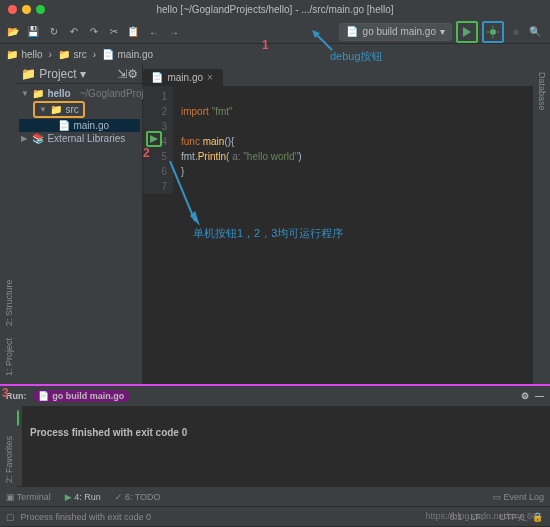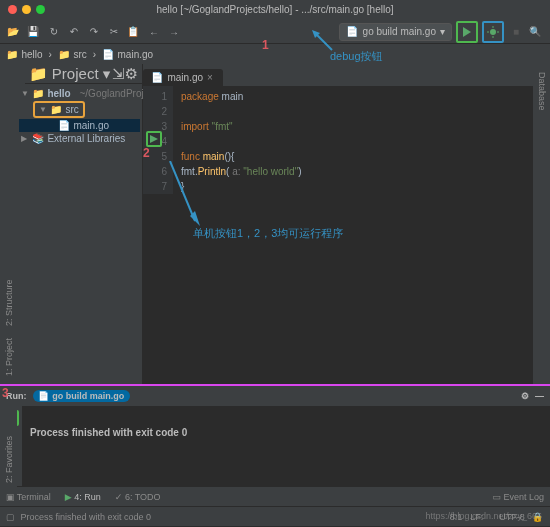--- a/index.html
+++ b/index.html
@@ -17,21 +17,21 @@
 .box-blue { border:2px solid #3592c4; padding:1px; border-radius:2px; }
 .box-orange { border:2px solid #e8a33d; padding:1px 4px; border-radius:3px; }
 .breadcrumb { height:20px; background:#3c3f41; display:flex; align-items:center; padding:0 6px; gap:6px; font-size:10px; color:#bbb; }
 .bc-item { display:flex; align-items:center; gap:3px; }
 .folder-i { color:#87939a; }
 .main { display:flex; height:320px; }
 .left-rail { width:17px; background:#3c3f41; writing-mode:vertical-rl; transform:rotate(180deg); display:flex; align-items:center; justify-content:flex-start; padding:8px 0; gap:12px; font-size:9px; color:#8a8a8a; }
 .rail-item { cursor:pointer; }
 .right-rail { width:17px; background:#3c3f41; writing-mode:vertical-rl; display:flex; align-items:center; padding:8px 0; font-size:9px; color:#8a8a8a; }
 .project-pane { width:126px; background:#3c3f41; border-right:1px solid #2b2b2b; }
-.proj-header { height:20px; display:flex; align-items:center; padding:0 4px; font-size:15px; color:#bbb; border-bottom:1px solid #2b2b2b;margin-left:8px; }
+.proj-header { height:20px; display:flex; align-items:center; padding:0 4px; font-size:12px; color:#bbb; border-bottom:1px solid #2b2b2b; }
 .proj-tree { padding:3px 2px; font-size:10px; }
 .tree-row { display:flex; align-items:center; gap:3px; padding:1px 2px; cursor:pointer; }
 .tree-row.sel { background:#0d293e; }
 .indent1 { padding-left:14px; } .indent2 { padding-left:28px; }
 .arrow { font-size:8px; color:#888; width:8px; }
 .editor { flex:1; background:#2b2b2b; position:relative; }
 .tabs { height:22px; background:#3c3f41; display:flex; align-items:flex-end; }
 .tab { background:#515658; padding:3px 10px 3px 8px; font-size:10px; color:#bbb; display:flex; align-items:center; gap:4px; border-radius:3px 3px 0 0; }
 .tab.active { background:#2b2b2b; }
 .code { display:flex; }
@@ -176,21 +176,20 @@
           <div>5</div>
           <div>6</div>
           <div>7</div>
       </div>
       <div class="code-body">
         <span class="box-green gutter-run">
           <span><svg width="10" height="10" viewBox="0 0 10 10">
                 <path d="M1 1 L9 5 L1 9 Z" fill="#59a869"></path>
               </svg></span>
         </span>
-        <div><span class="kw">package</span> <span class="pkg">main</span></div>
         <div>&nbsp;</div>
         <div><span class="kw">import</span> <span class="str">"fmt"</span></div>
         <div>&nbsp;</div>
         <div><span class="kw">func</span> <span class="fn">main</span><span>(){</span></div>
         <div><span>    fmt.</span><span class="fn">Println</span><span>(</span> <span style="color:#787878">a:</span> <span class="str">"hello world"</span><span>)</span></div>
         <div>}</div>
 
         <div style="position:absolute;left:-30px;top:60px" class="annot-num">2</div>
         <div style="position:absolute;left:-8px;top:75px">
             <svg width="40" height="70">
@@ -206,21 +205,21 @@
   <div class="right-rail">
     <span class="rail-item">Database</span>
   </div>
 </div>
 
 <div style="position:absolute;left:2px;top:386px" class="annot-num">3</div>
 
 <div class="run-panel">
   <div class="run-header">
     <span>Run:</span>
-    <span style="background:#0369a1;padding:1px 6px;border-radius:6px">📄 <span>go build main.go</span></span>
+    <span style="background:#701a75;padding:1px 6px;border-radius:6px">📄 <span>go build main.go</span></span>
     <span style="margin-left:auto">⚙</span>
     <span>—</span>
   </div>
   <div class="run-body">
     <div class="run-tools">
       <span class="box-green"><span><svg width="10" height="10" viewBox="0 0 10 10">
               <path d="M1 1 L9 5 L1 9 Z" fill="#59a869"></path>
             </svg></span></span>
       <span class="tool-icon" style="color:#555">■</span>
       <span class="tool-icon">↑</span>

